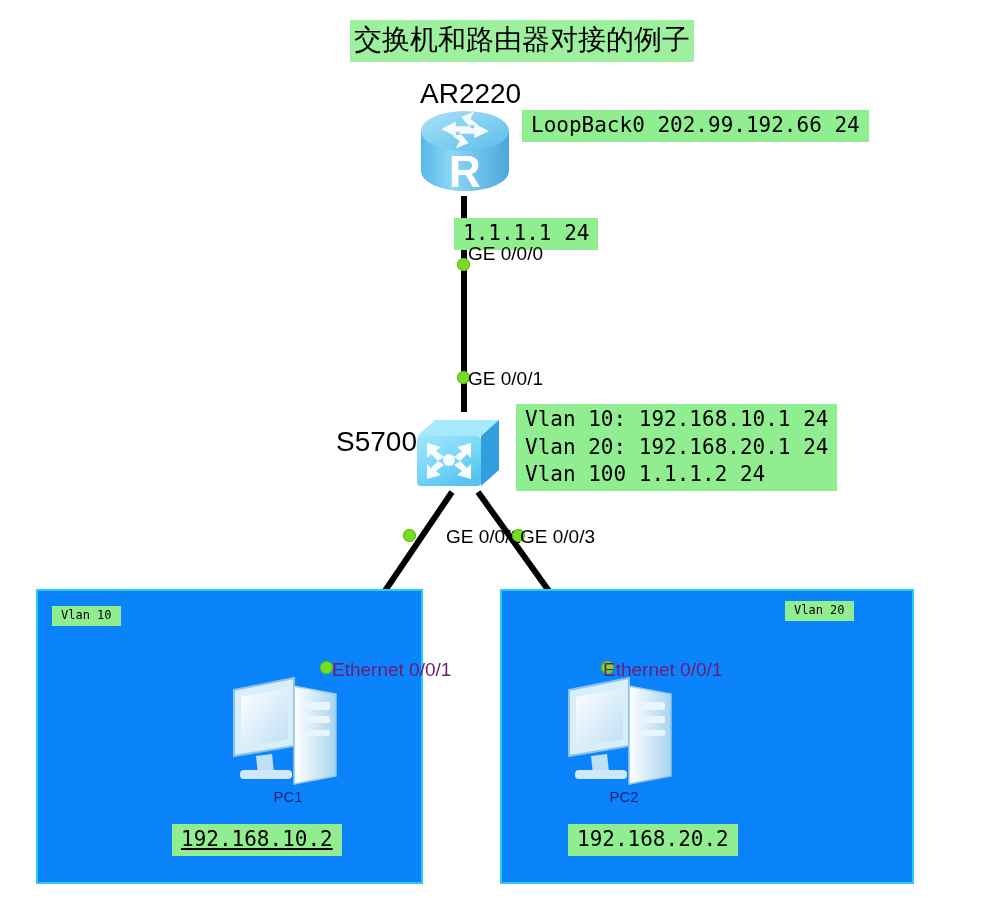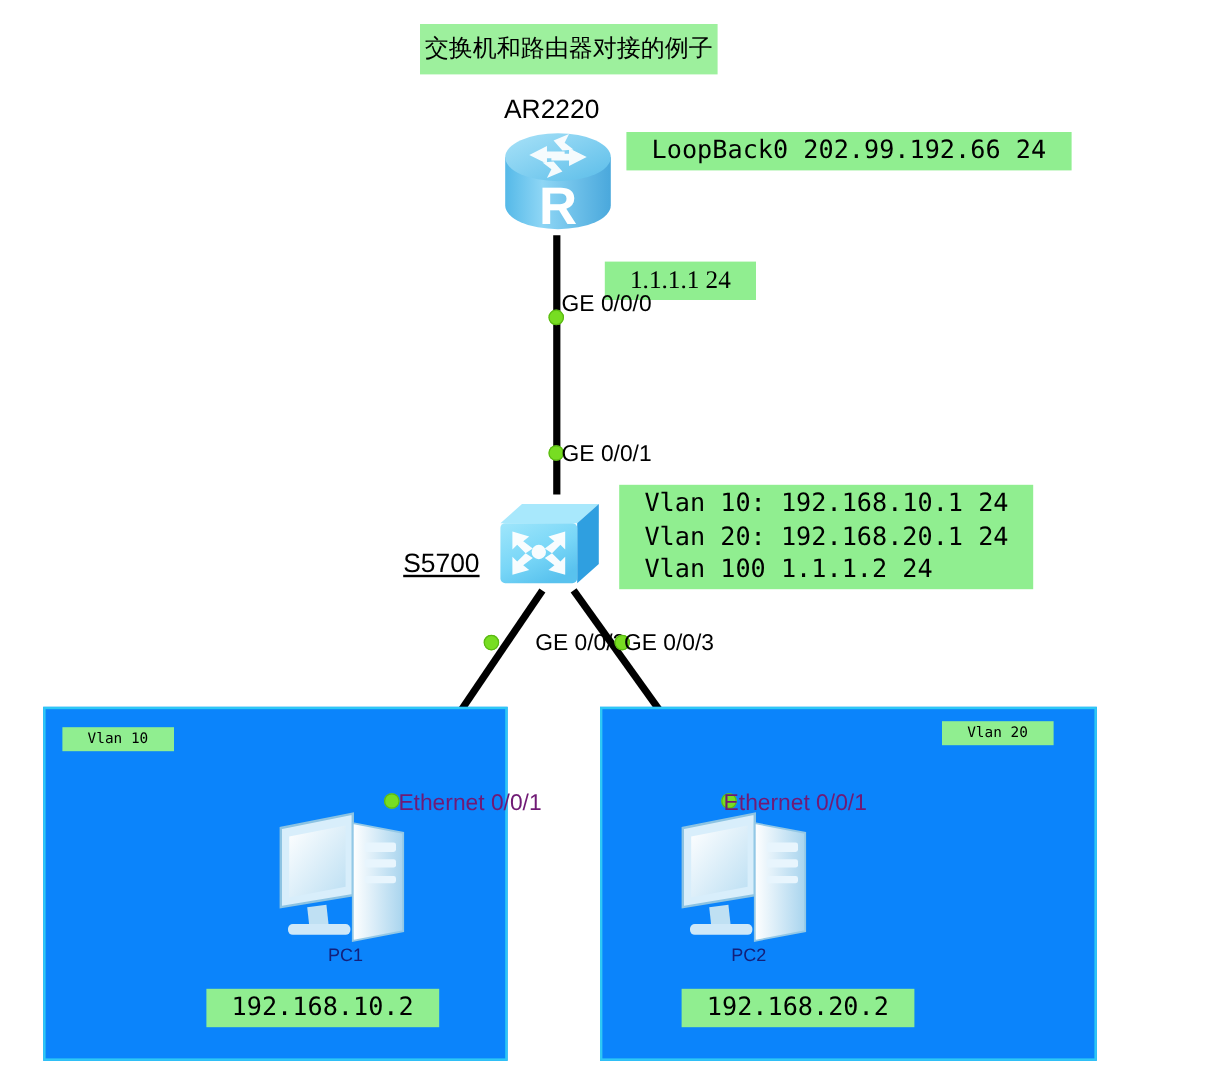--- a/index.html
+++ b/index.html
@@ -18,44 +18,44 @@
 
   
   .abs { position: absolute; }
 
   
   #title {
     left: 350px; top: 20px;
     background: #9df09d;
     color: #000000;
     font-family: "DejaVu Sans", sans-serif;
-    font-size: 20px;
+    font-size: 28px;
     line-height: 38px;
     padding: 1px 4px 3px 4px;
     white-space: nowrap;
     letter-spacing: 0px;
   }
 
   
   .tag {
     background: #90ee90;
     color: #000000;
     font-family: "DejaVu Sans Mono", monospace;
     white-space: pre;
-    padding: 2px 21px;
+    padding: 2px 9px;
     line-height: 1.32;
   }
   .tag.big { font-size: 21px; }
   .tag.mid { font-size: 12px; }
 
   
   .devlabel {
     color: #000000;
     font-family: "Liberation Sans", sans-serif;
-    font-size: 22px;
+    font-size: 28px;
     white-space: nowrap;
   }
 
   
   .iflabel {
     color: #000000;
     font-family: "Liberation Sans", sans-serif;
     font-size: 19px;
     white-space: nowrap;
   }
@@ -130,29 +130,29 @@
         <path d="M -4,-14 L 10,-20 L 6,-12 L 14,-6 L 4,-5 Z"></path>
         <path d="M 4,14 L -10,20 L -6,12 L -14,6 L -4,5 Z"></path>
       </g>
 
       <text x="50" y="82" font-family="'Liberation Sans',sans-serif" font-size="44" font-weight="bold" fill="#ffffff" text-anchor="middle">R</text>
     </svg>
   </div>
 
   <div class="abs tag big" style="left:522px; top:110px;">LoopBack0 202.99.192.66 24</div>
 
-  <div class="abs tag big" style="left:504px; top:218px;font-family:Liberation Serif, serif;">1.1.1.1 24</div>
+  <div class="abs tag big" style="left:454px; top:218px;">1.1.1.1 24</div>
 
   <div class="abs dot" style="left:457px; top:258px;"></div>
   <div class="abs iflabel" style="left:468px; top:243px;">GE 0/0/0</div>
 
   <div class="abs dot" style="left:457px; top:371px;"></div>
   <div class="abs iflabel" style="left:468px; top:368px;">GE 0/0/1</div>
 
-  <div class="abs devlabel" style="left:336px; top:457px;text-decoration:underline;">S5700</div>
+  <div class="abs devlabel" style="left:336px; top:426px;">S5700</div>
 
   <div class="abs" style="left:407px; top:408px; width:100px; height:92px;">
     <svg width="100" height="92" viewBox="0 0 100 92">
       <defs>
         <linearGradient id="sface" x1="0" y1="0" x2="0.6" y2="1">
           <stop offset="0%" stop-color="#9fe6fb"></stop>
           <stop offset="60%" stop-color="#78d6f7"></stop>
           <stop offset="100%" stop-color="#59c2ee"></stop>
         </linearGradient>
       </defs>
@@ -210,21 +210,21 @@
       <rect x="12" y="102" width="52" height="9" rx="4" fill="#cfe8f8"></rect>
 
       <path d="M66,18 L108,26 L108,108 L66,116 Z" fill="url(#pctower)" stroke="#93c8e6" stroke-width="1.5"></path>
       <rect x="76" y="34" width="26" height="8" rx="2" fill="#e8f5fd"></rect>
       <rect x="76" y="48" width="26" height="7" rx="2" fill="#e8f5fd"></rect>
       <rect x="76" y="62" width="26" height="6" rx="2" fill="#e8f5fd"></rect>
     </svg>
   </div>
 
   <div class="abs pcname" style="left:188px; top:788px; width:200px;">PC1</div>
-  <div class="abs tag big" style="left:172px; top:824px;">192.168.10.2</div>
+  <div class="abs tag big" style="left:172px; top:824px;text-decoration:underline;">192.168.10.2</div>
 
   <div class="abs zone" style="left:500px; top:589px; width:410px; height:291px;"></div>
 
   <div class="abs tag mid" style="left:785px; top:601px;">Vlan 20</div>
 
   <div class="abs dot" style="left:601px; top:661px;"></div>
   <div class="abs iflabel navy" style="left:603px; top:659px;">Ethernet 0/0/1</div>
 
   <div class="abs" style="left:563px; top:668px; width:122px; height:126px;">
     <svg width="122" height="126" viewBox="0 0 122 126">

